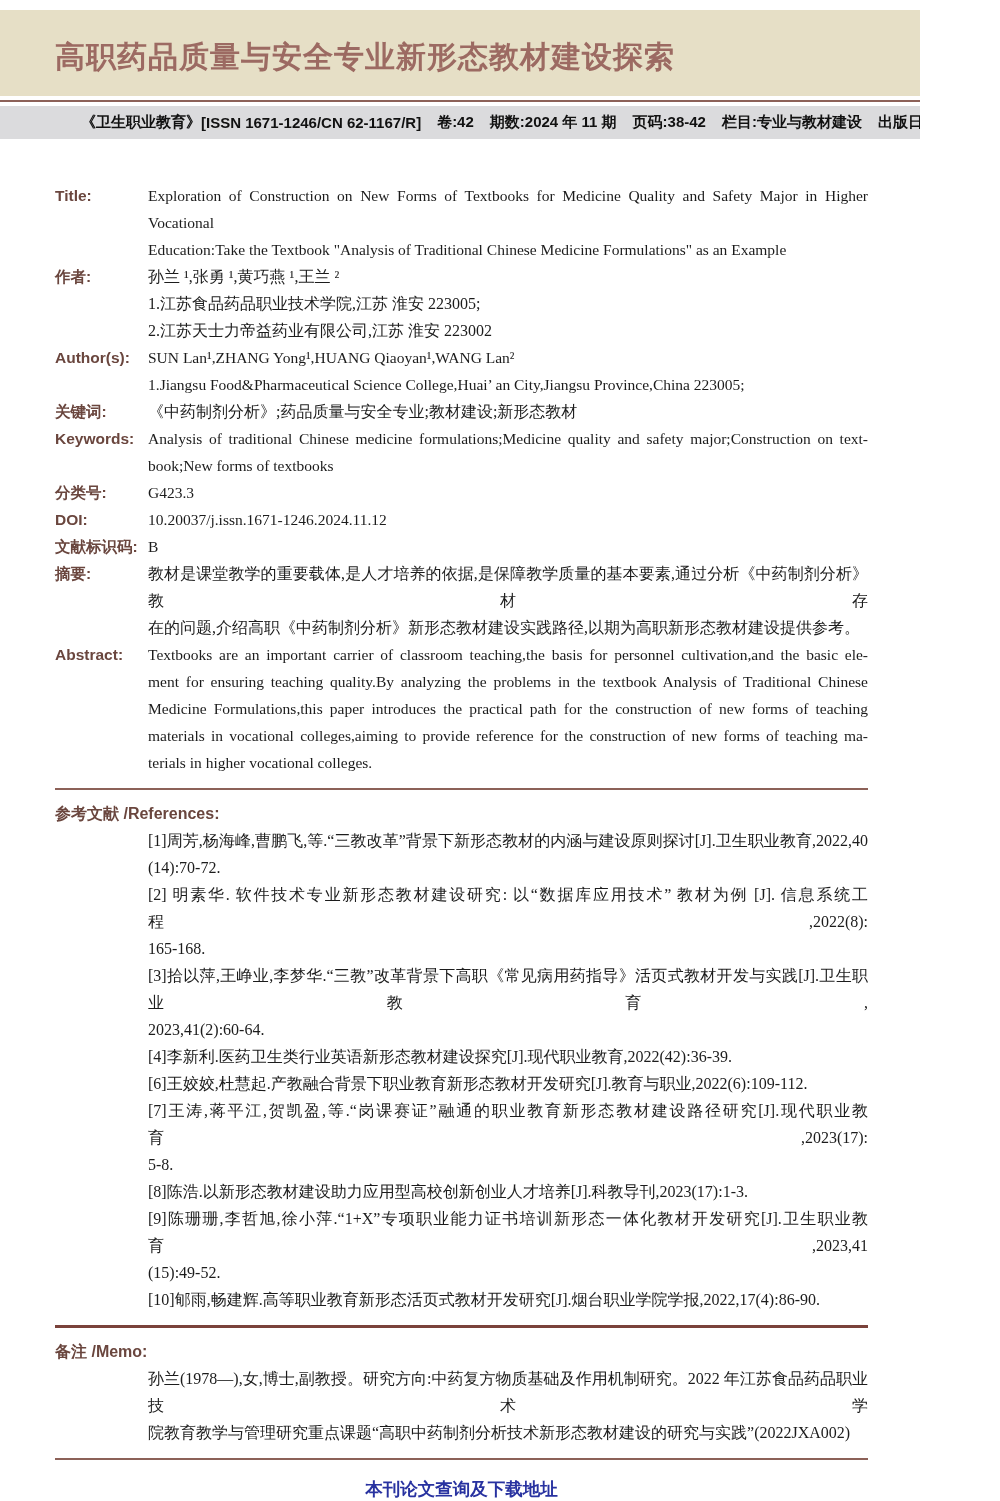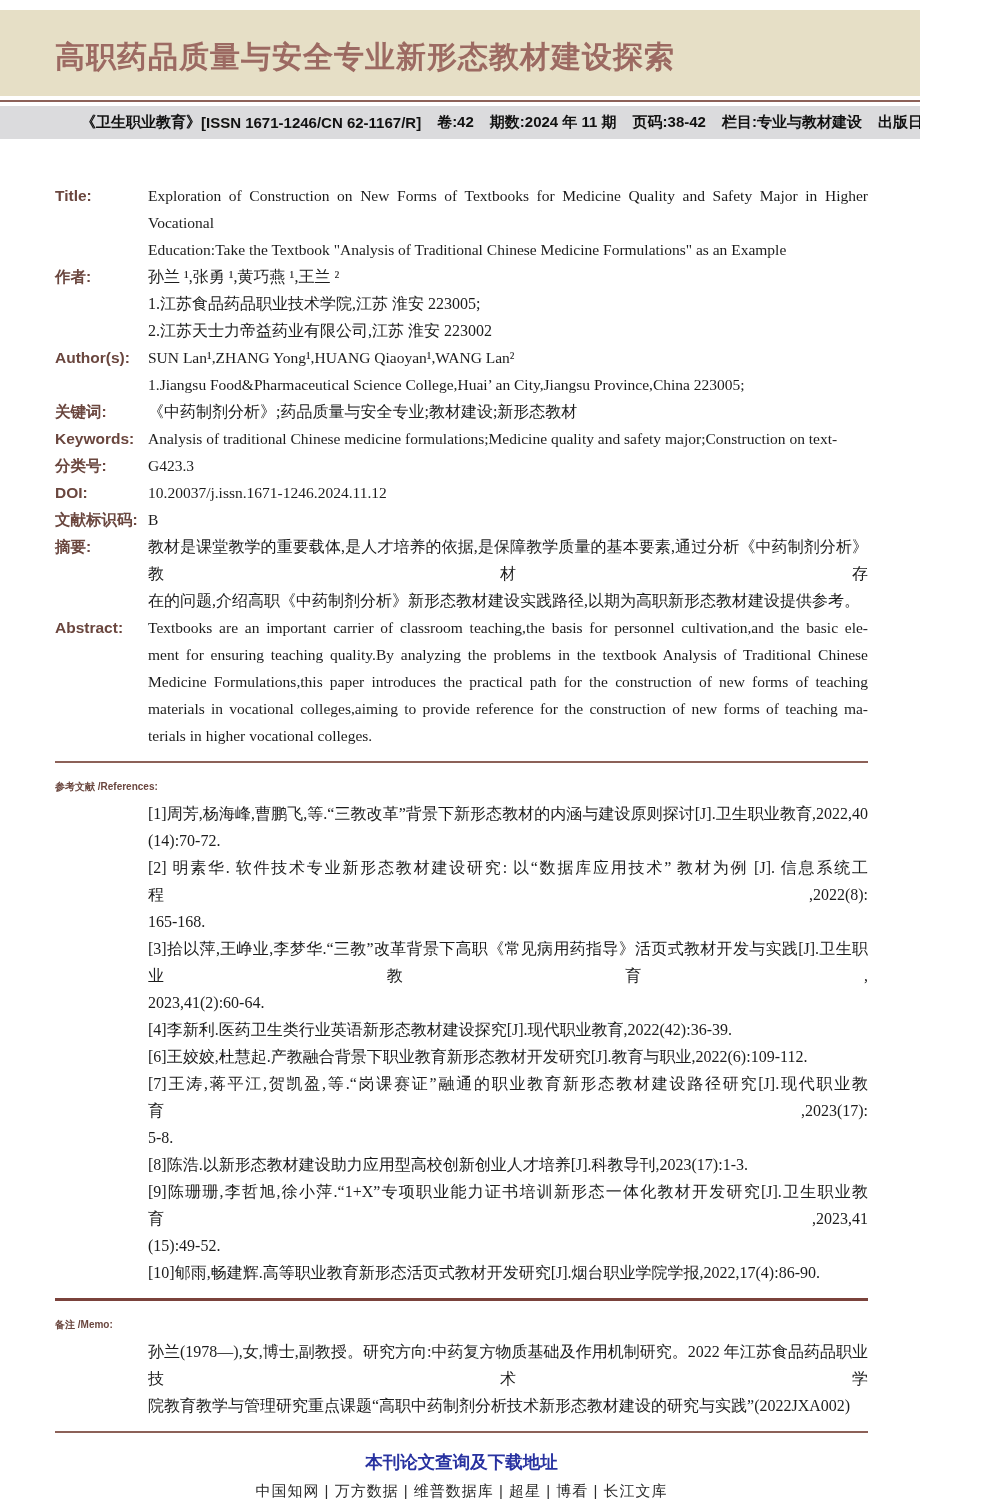--- a/index.html
+++ b/index.html
@@ -16,21 +16,21 @@
   .jb-item{margin-left:16px;}
   
   .content{padding:24px 52px 0 55px;box-sizing:border-box;margin-top:19px;}
   .row{display:flex;align-items:flex-start;}
   .label{width:93px;flex:0 0 93px;font-weight:bold;color:#6a463e;font-size:15.5px;line-height:27px;}
   .value{flex:1;min-width:0;}
   .tline{line-height:27px;}
   .en .tline{font-family:"Liberation Serif","DejaVu Serif",serif;font-size:15.5px;}
   .cn .tline{font-size:16px;font-family:"Liberation Serif","DejaVu Serif",serif;}
   .wrap .tline:not(:last-child){text-align:justify;text-align-last:justify;}
-  .sec-label{font-weight:bold;color:#6a463e;font-size:10px;line-height:27px;margin-top:10px;}
+  .sec-label{font-weight:bold;color:#6a463e;font-size:16px;line-height:27px;margin-top:10px;}
   .rule{height:2px;background:#8c6158;margin-top:12px;}
   .rule.thick{height:3px;background:#7a423b;}
   .refs-list .ref-item{margin-left:93px;}
   .memo-value{margin-left:93px;}
   
   .pfooter{text-align:center;margin-top:16px;}
   .f-head{color:#2832a0;font-weight:bold;font-size:17.5px;line-height:26px;}
   .f-links{font-size:15px;margin-top:7px;letter-spacing:1px;color:#2b2b2b;}
   .f-email{font-size:15px;margin-top:6px;color:#be185d;}
   .email{font-family:"Liberation Mono","DejaVu Sans Mono",monospace;font-size:14px;}
@@ -93,20 +93,21 @@
       <div class="row">
         <div class="label">关键词:</div>
         <div class="value cn">
             <div class="tline">《中药制剂分析》;药品质量与安全专业;教材建设;新形态教材</div>
           </div>
       </div>
       <div class="row">
         <div class="label">Keywords:</div>
         <div class="value en wrap">
             <div class="tline">Analysis of traditional Chinese medicine formulations;Medicine quality and safety major;Construction on text-</div>
+            <div class="tline">book;New forms of textbooks</div>
           </div>
       </div>
       <div class="row">
         <div class="label">分类号:</div>
         <div class="value en">
             <div class="tline">G423.3</div>
           </div>
       </div>
       <div class="row">
         <div class="label">DOI:</div>

